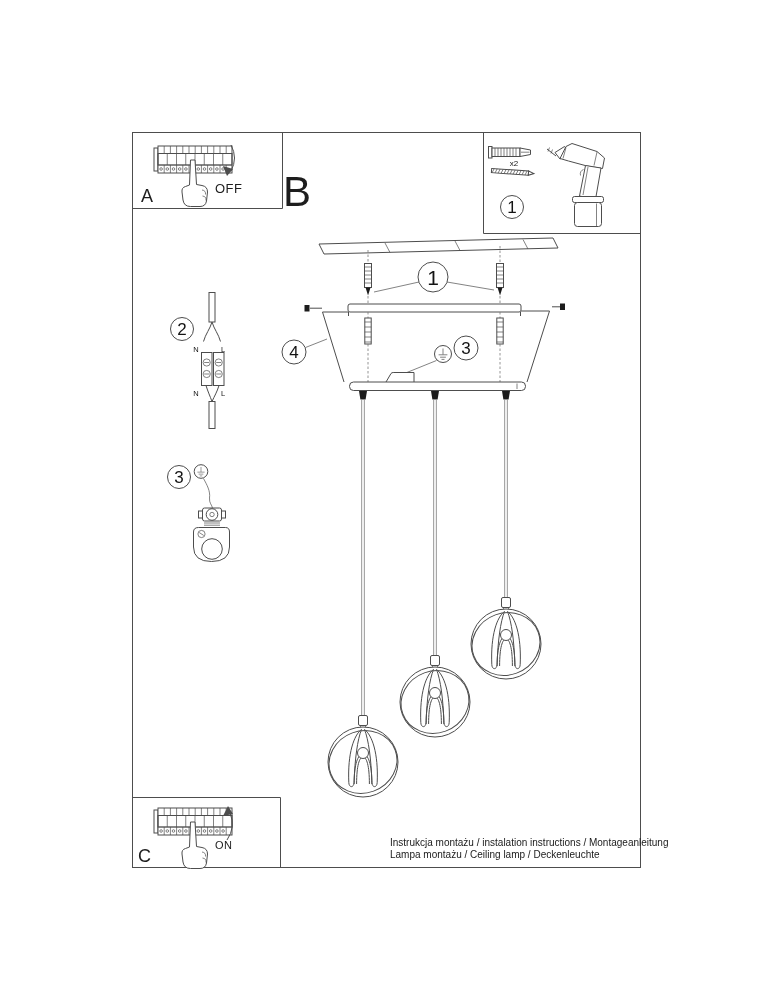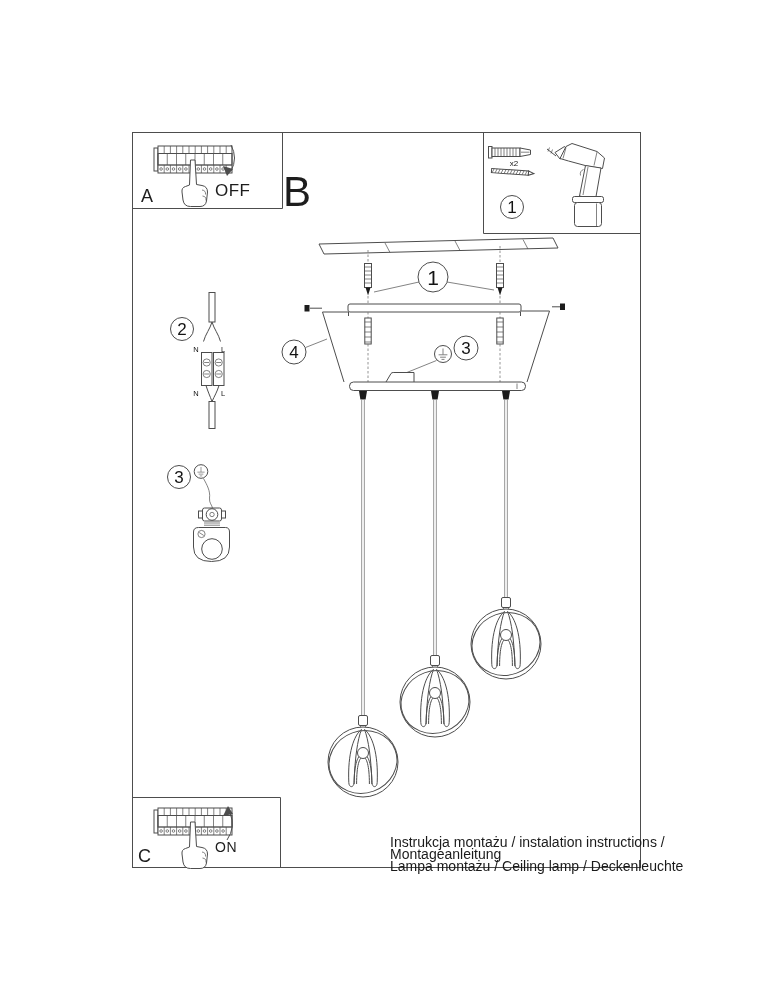--- a/index.html
+++ b/index.html
@@ -10,23 +10,23 @@
   .ln{stroke:#4d4d4d;fill:none;stroke-width:1;}
   .fillw{fill:#ffffff;}
   .blk{fill:#1c1c1c;stroke:none;}
   .dash{stroke:#7a7a7a;stroke-width:0.8;fill:none;stroke-dasharray:2.5 2;}
   .thin{stroke-width:0.7;}
   svg text{fill:#141414;font-family:"Liberation Sans",sans-serif;}
   .letter{position:absolute;color:#1d1d1d;}
   #label-a{left:141px;top:186px;font-size:18px;}
   #label-b{left:283px;top:168px;font-size:42px;}
   #label-c{left:138px;top:846px;font-size:18px;}
-  #label-off{left:215px;top:181px;font-size:17px;letter-spacing:.5px;}
-  #label-on{left:215px;top:839px;font-size:14px;letter-spacing:.5px;}
-  #footer{left:390px;top:837px;font-size:14px;line-height:11.8px;color:#1a1a1a;}
+  #label-off{left:215px;top:181px;font-size:13px;letter-spacing:.5px;}
+  #label-on{left:215px;top:839px;font-size:11px;letter-spacing:.5px;}
+  #footer{left:390px;top:837px;font-size:10px;line-height:11.8px;color:#1a1a1a;}
 </style>
 </head>
 <body>
 
 <svg width="774" height="1000" viewBox="0 0 774 1000">
   <defs>
     <pattern id="hatch" width="3.5" height="3.5" patternUnits="userSpaceOnUse" patternTransform="rotate(45)">
       <line x1="0" y1="0" x2="0" y2="3.5" stroke="#808080" stroke-width="0.7"></line>
     </pattern>
 

